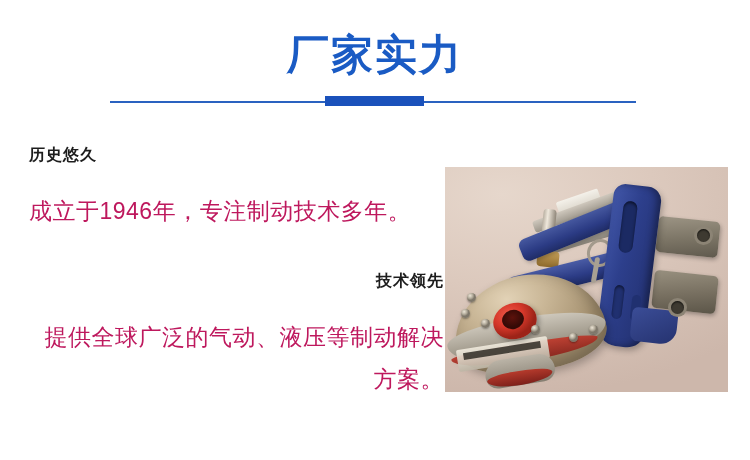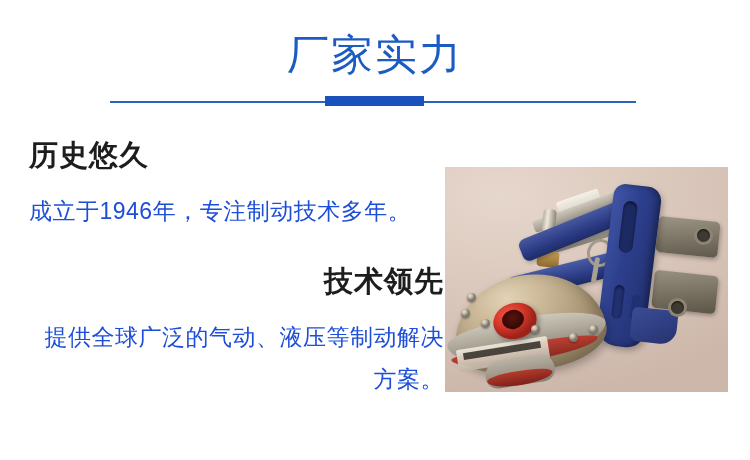--- a/index.html
+++ b/index.html
@@ -18,21 +18,21 @@
 
   
   .page-title {
     position: absolute;
     left: 0;
     top: 30px;
     width: 750px;
     text-align: center;
     font-size: 42px;
     line-height: 50px;
-    font-weight: 400;
+    font-weight: 700;
     color: #1a5bc4;
     letter-spacing: 2px;
     white-space: nowrap;
   }
 
   
   .divider {
     position: absolute;
     left: 110px;
     top: 101px;
@@ -54,32 +54,32 @@
     position: absolute;
     left: 29px;
     top: 140px;
     width: 415px;
   }
   .feature-block {
     margin: 0 0 34px 0;
   }
   .feature-block:last-child { margin-bottom: 0; text-align: right; }
   .feature-heading {
-    font-size: 29px;
+    font-size: 16px;
     line-height: 30px;
     font-weight: 700;
     color: #1d1d1d;
     letter-spacing: 1px;
     margin: 0 0 20px 0;
   }
   .feature-body {
     font-size: 23px;
     line-height: 42px;
     font-weight: 400;
-    color: #1d4ed8;
+    color: #be185d;
     letter-spacing: 0.5px;
     margin: 0;
   }
 
   
   .product-photo {
     position: absolute;
     left: 445px;
     top: 167px;
     width: 283px;

